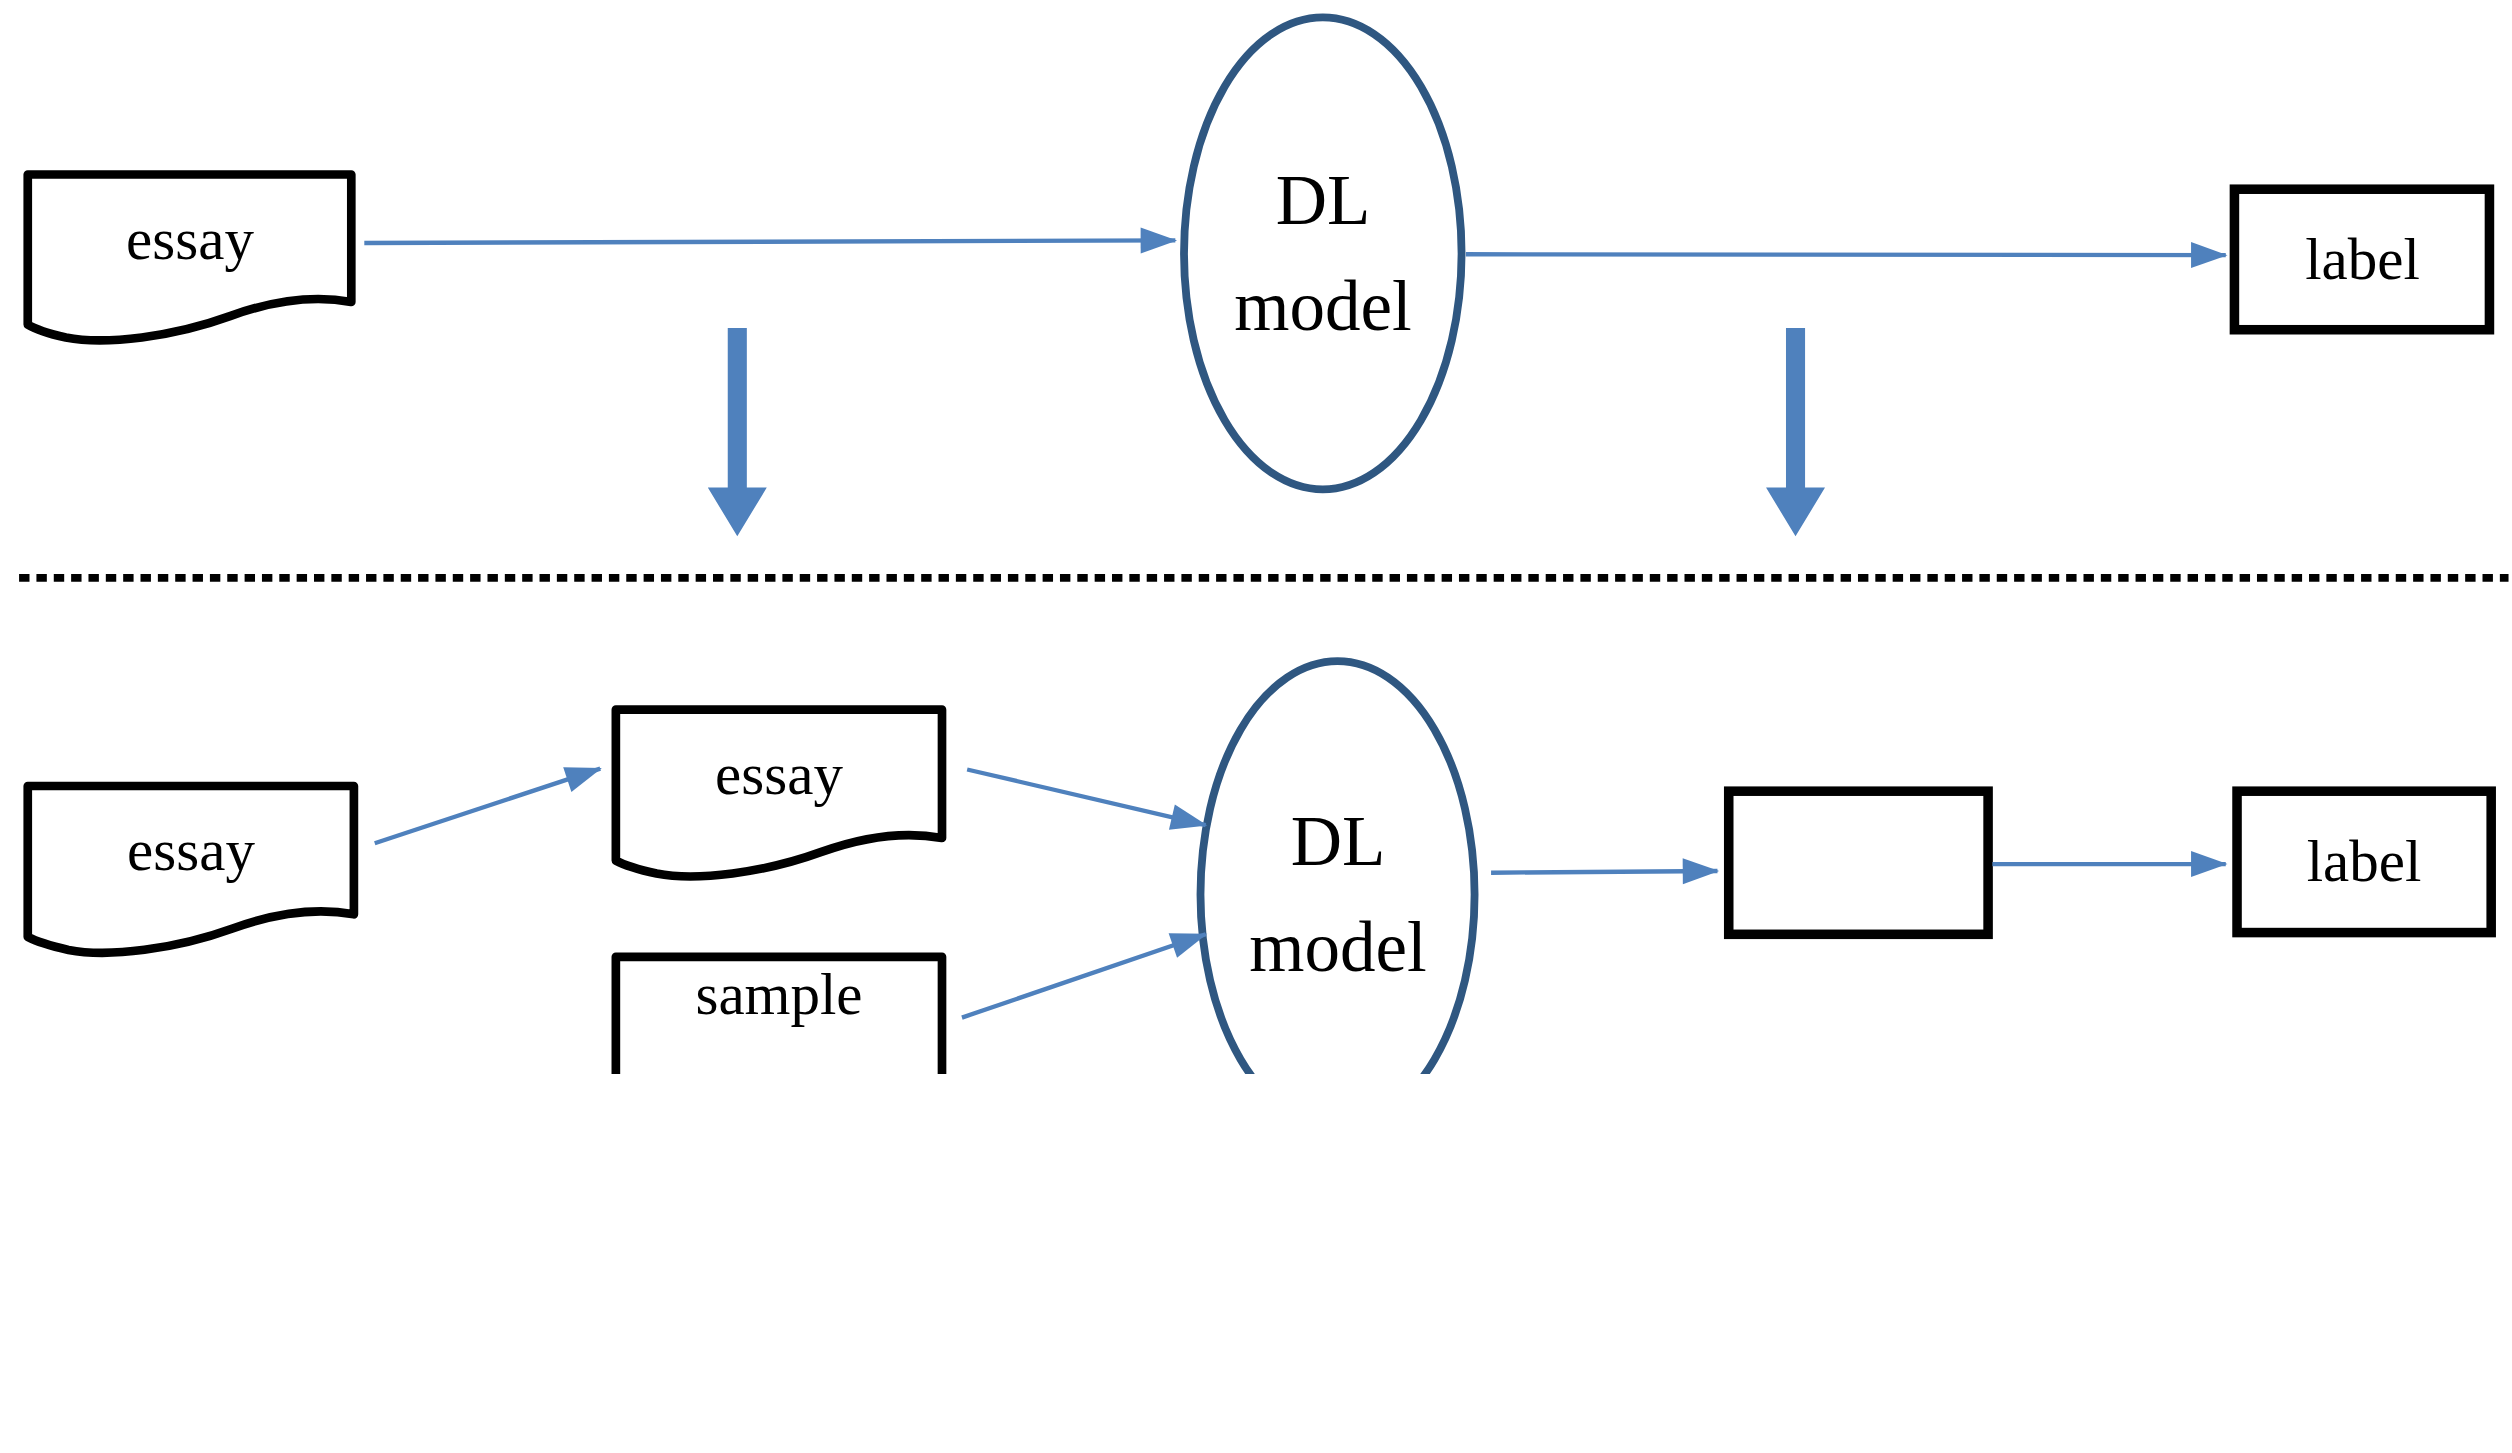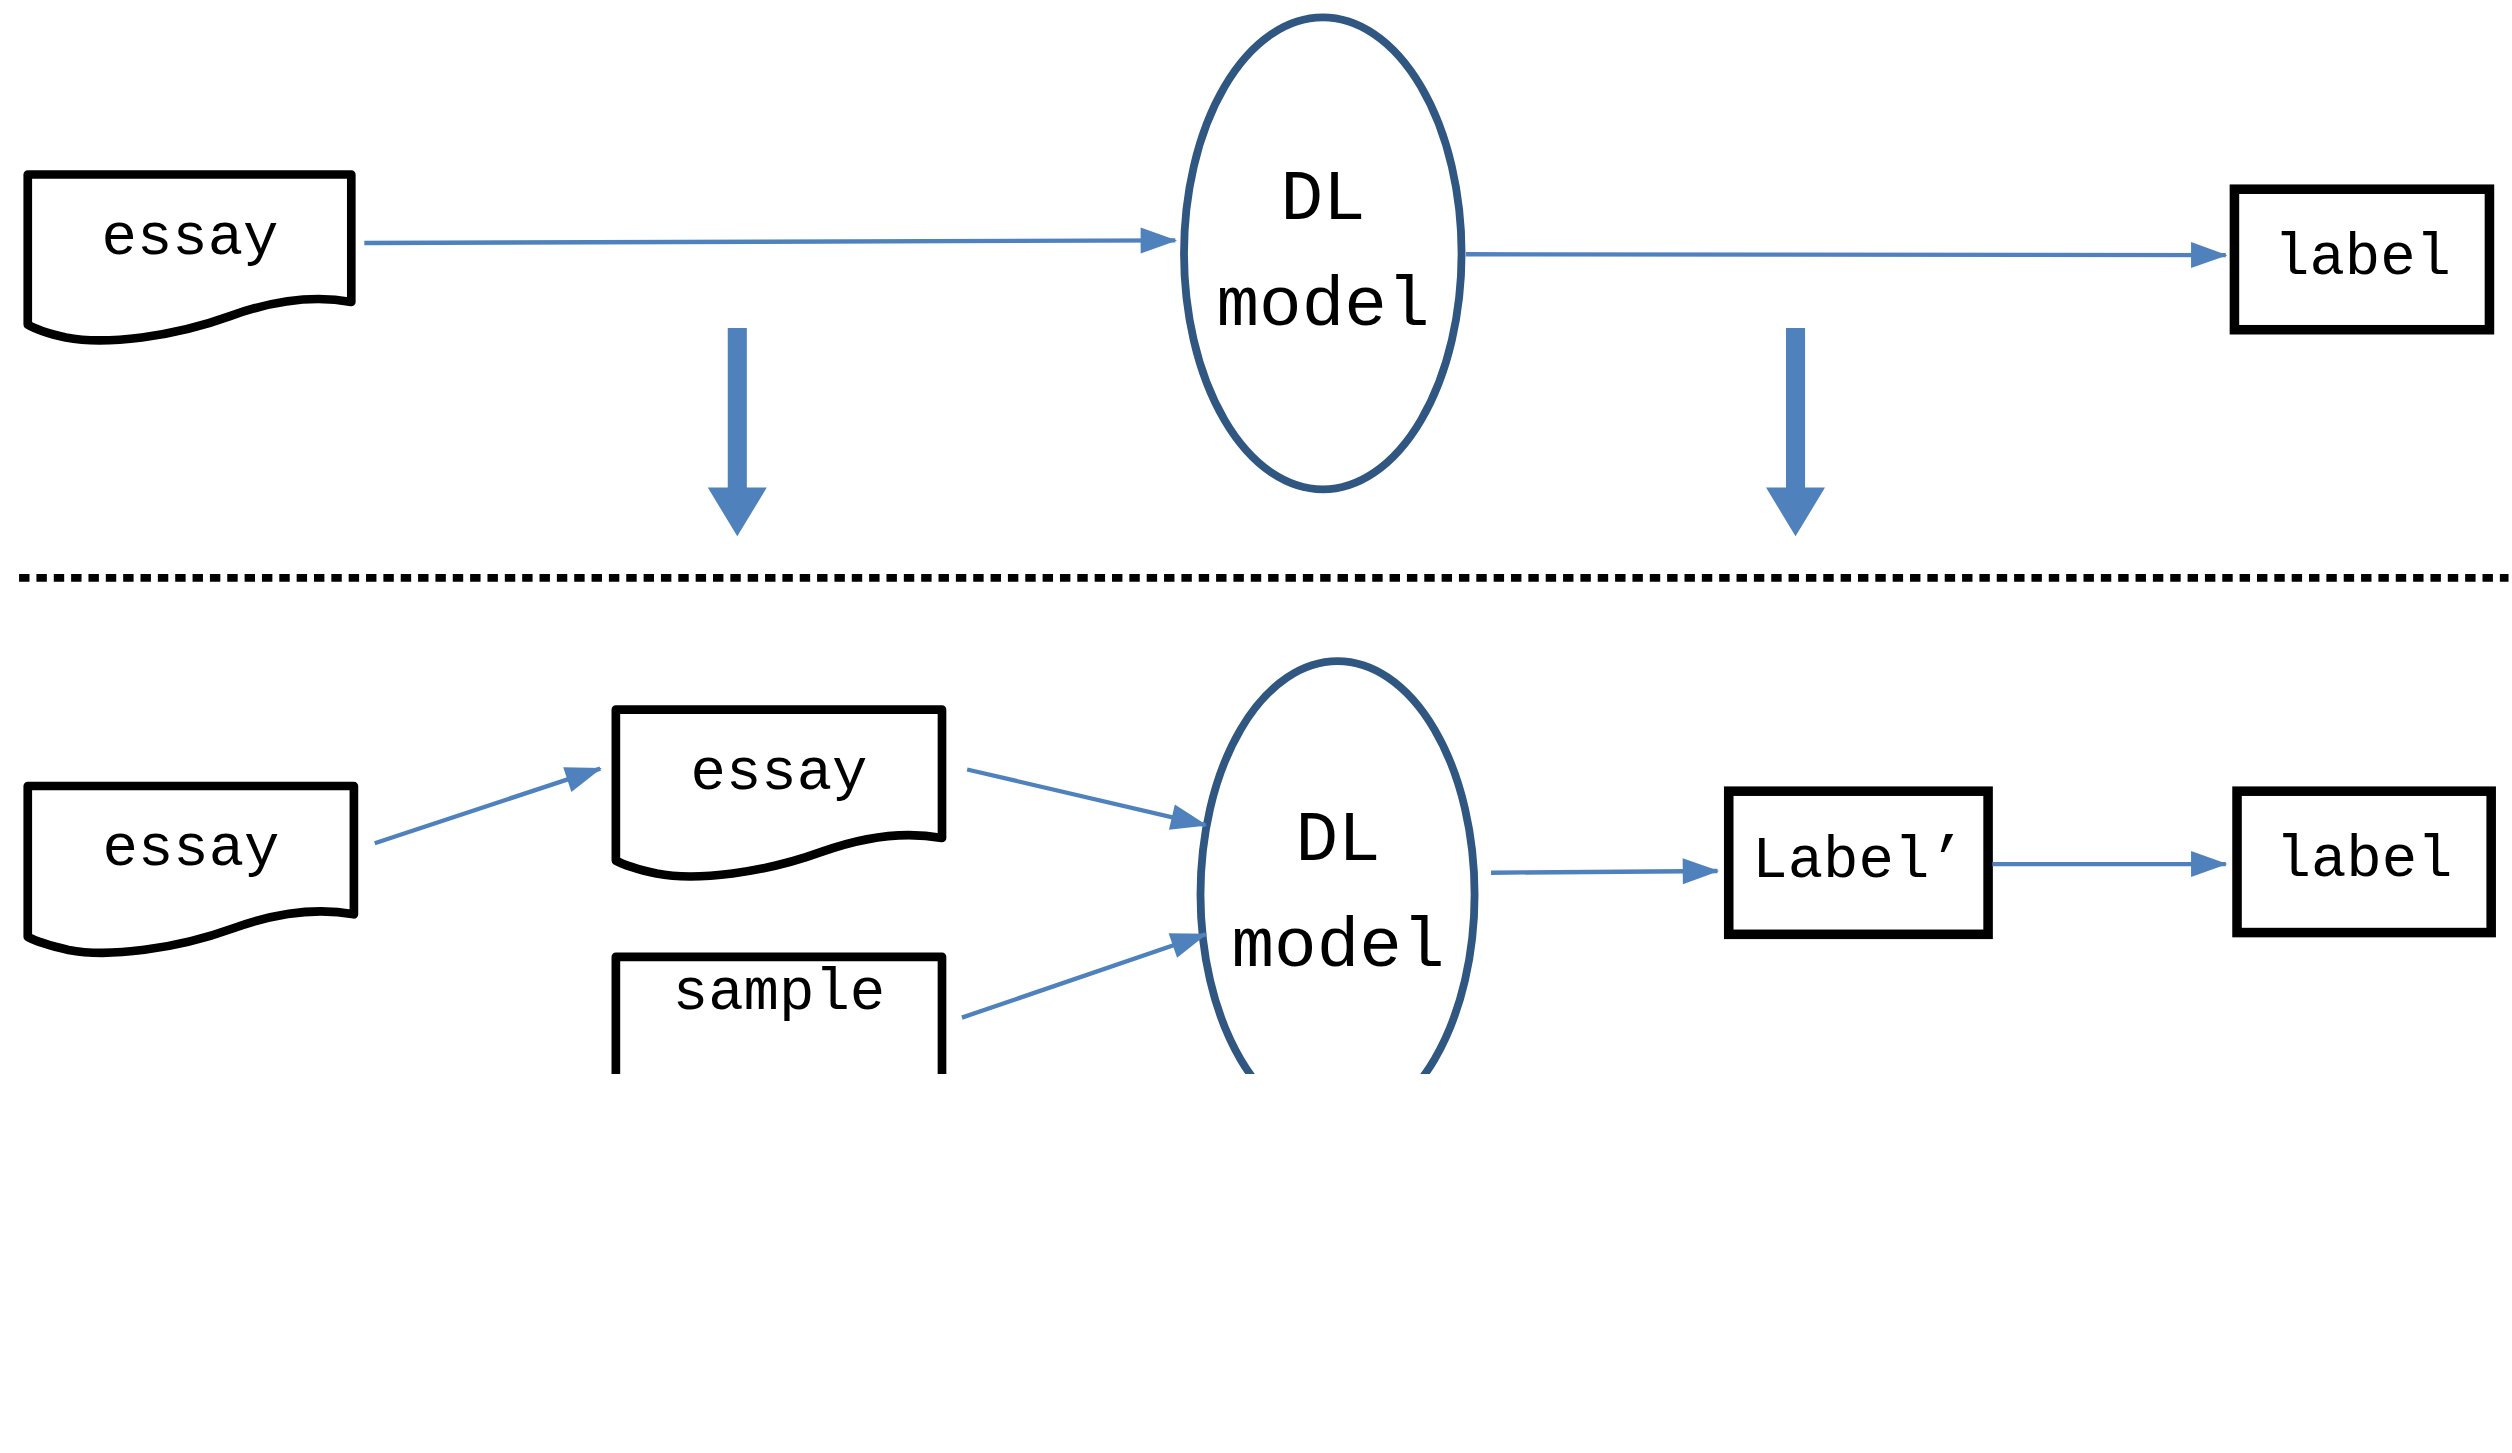--- a/index.html
+++ b/index.html
@@ -1,21 +1,21 @@
 <!DOCTYPE html>
 <html style="font-size:14px"><head>
 <meta charset="utf-8">
 <style>
   html, body { margin: 0; padding: 0; background: #ffffff; }
   .canvas {
     position: relative;
     width: 2512px;
     height: 1074px;
     background: #ffffff;
-    font-family: Liberation Mono, monospace;
+    font-family: Liberation Serif, serif;
     overflow: hidden;
   }
   .canvas svg.layer {
     position: absolute;
     left: 0; top: 0;
   }
   .shape-label {
     position: absolute;
     display: flex;
     align-items: center;
@@ -100,19 +100,18 @@
 
   <div class="shape-label" style="left:28px; top:786px; width:326px; height:128px;">essay</div>
 
   <div class="shape-label" style="left:616px; top:710px; width:326px; height:128px;">essay</div>
 
   <div class="shape-label" style="left:616px; top:930px; width:326px; height:128px;">sample</div>
 
   <div class="shape-label model-label" style="left:1208px; top:787px; width:260px; height:215px;">DL
 model</div>
 
-  <div class="shape-label" style="left:1729px; top:791px; width:259px; height:143px;">Label’</div>
 
   <div class="shape-label" style="left:2237px; top:791px; width:254px; height:141px;">label</div>
 
 
 </div>
 
 
 </body></html>

